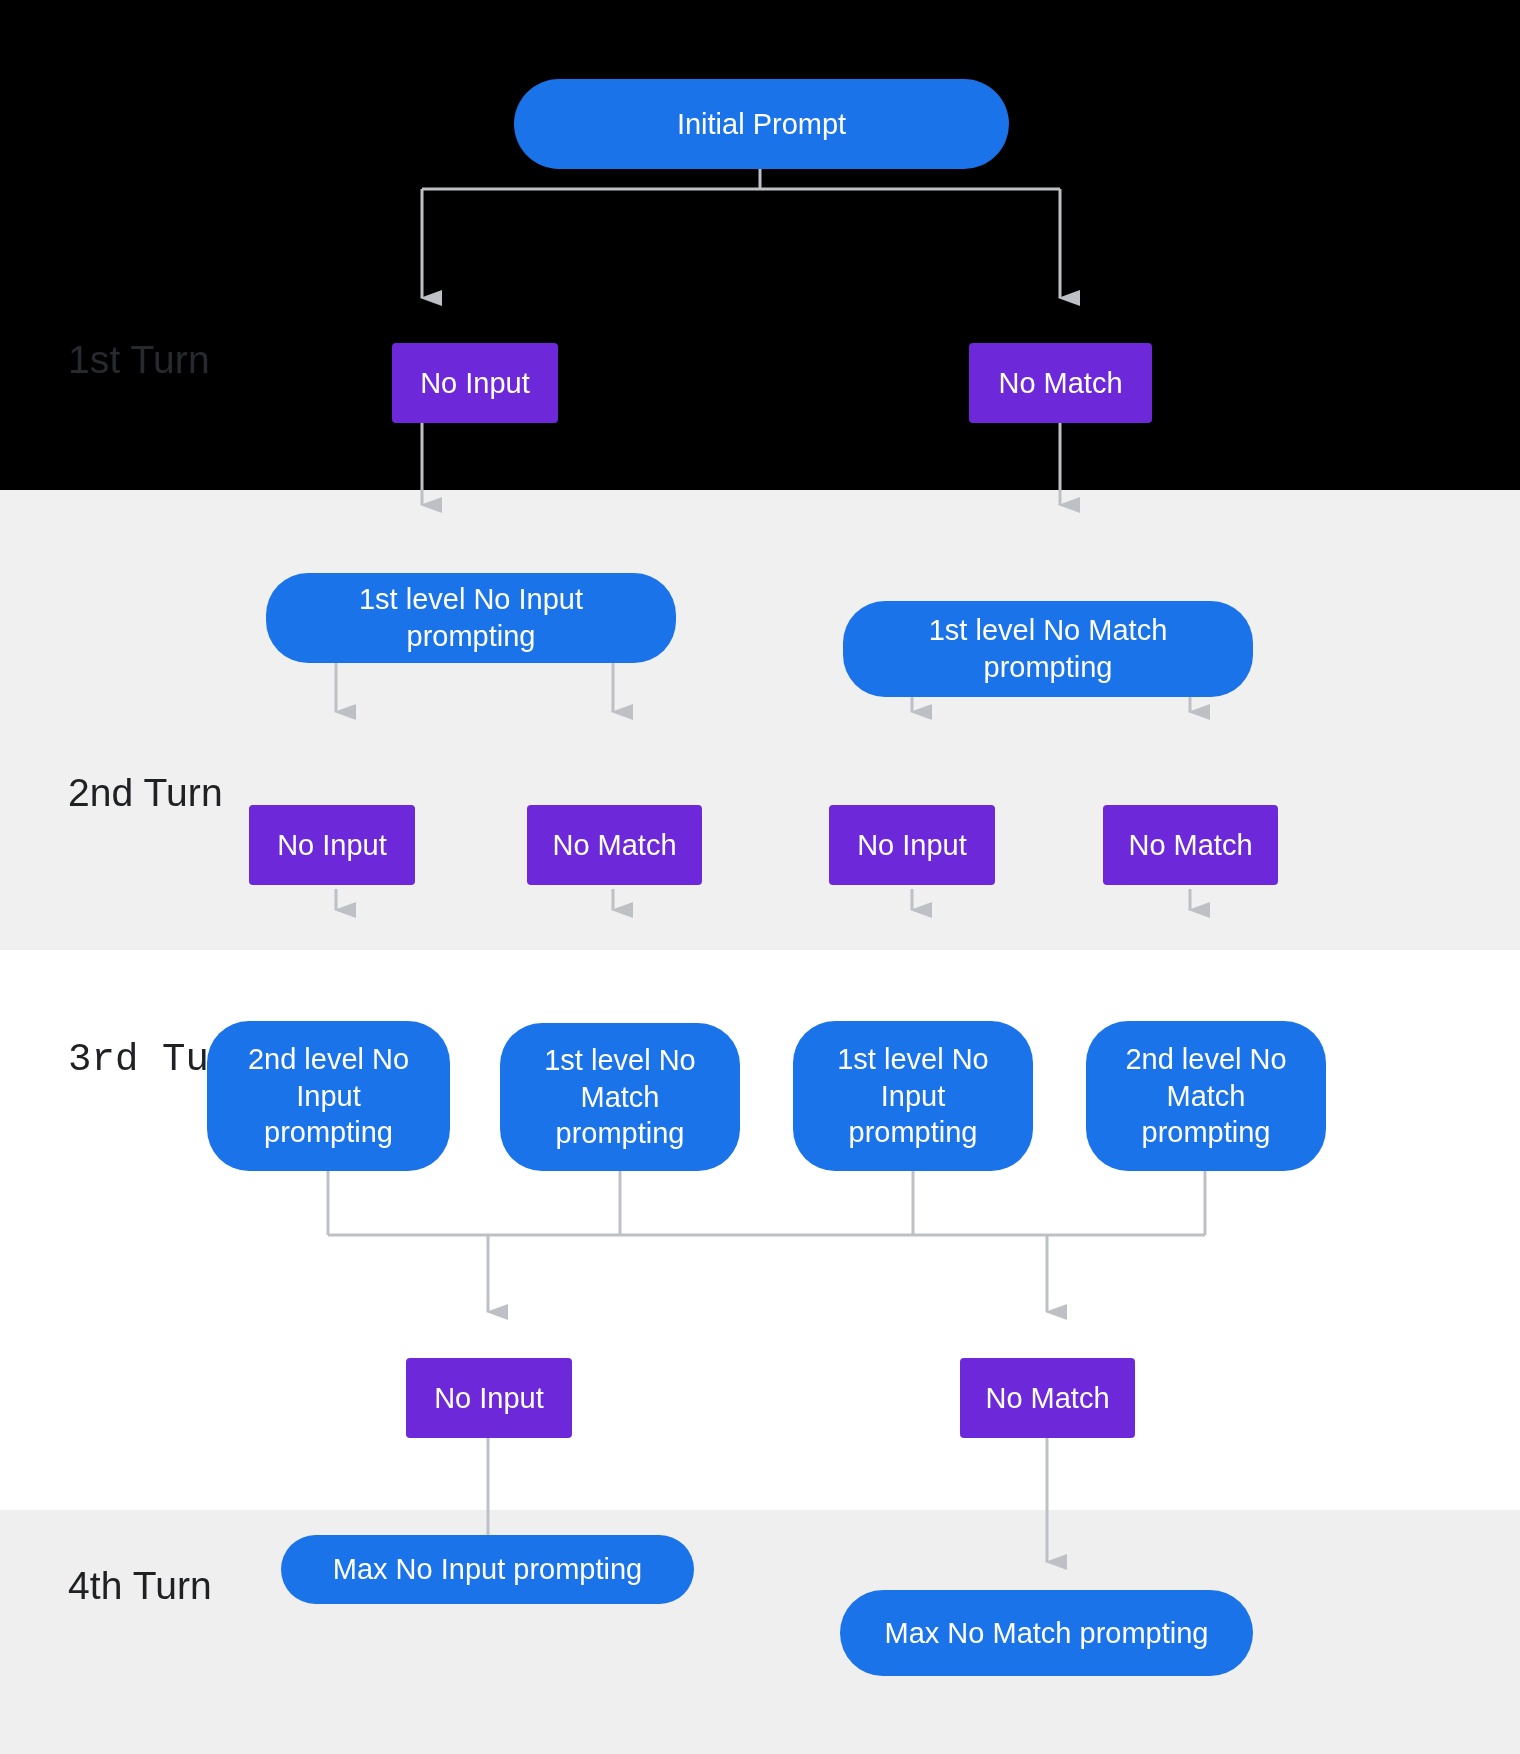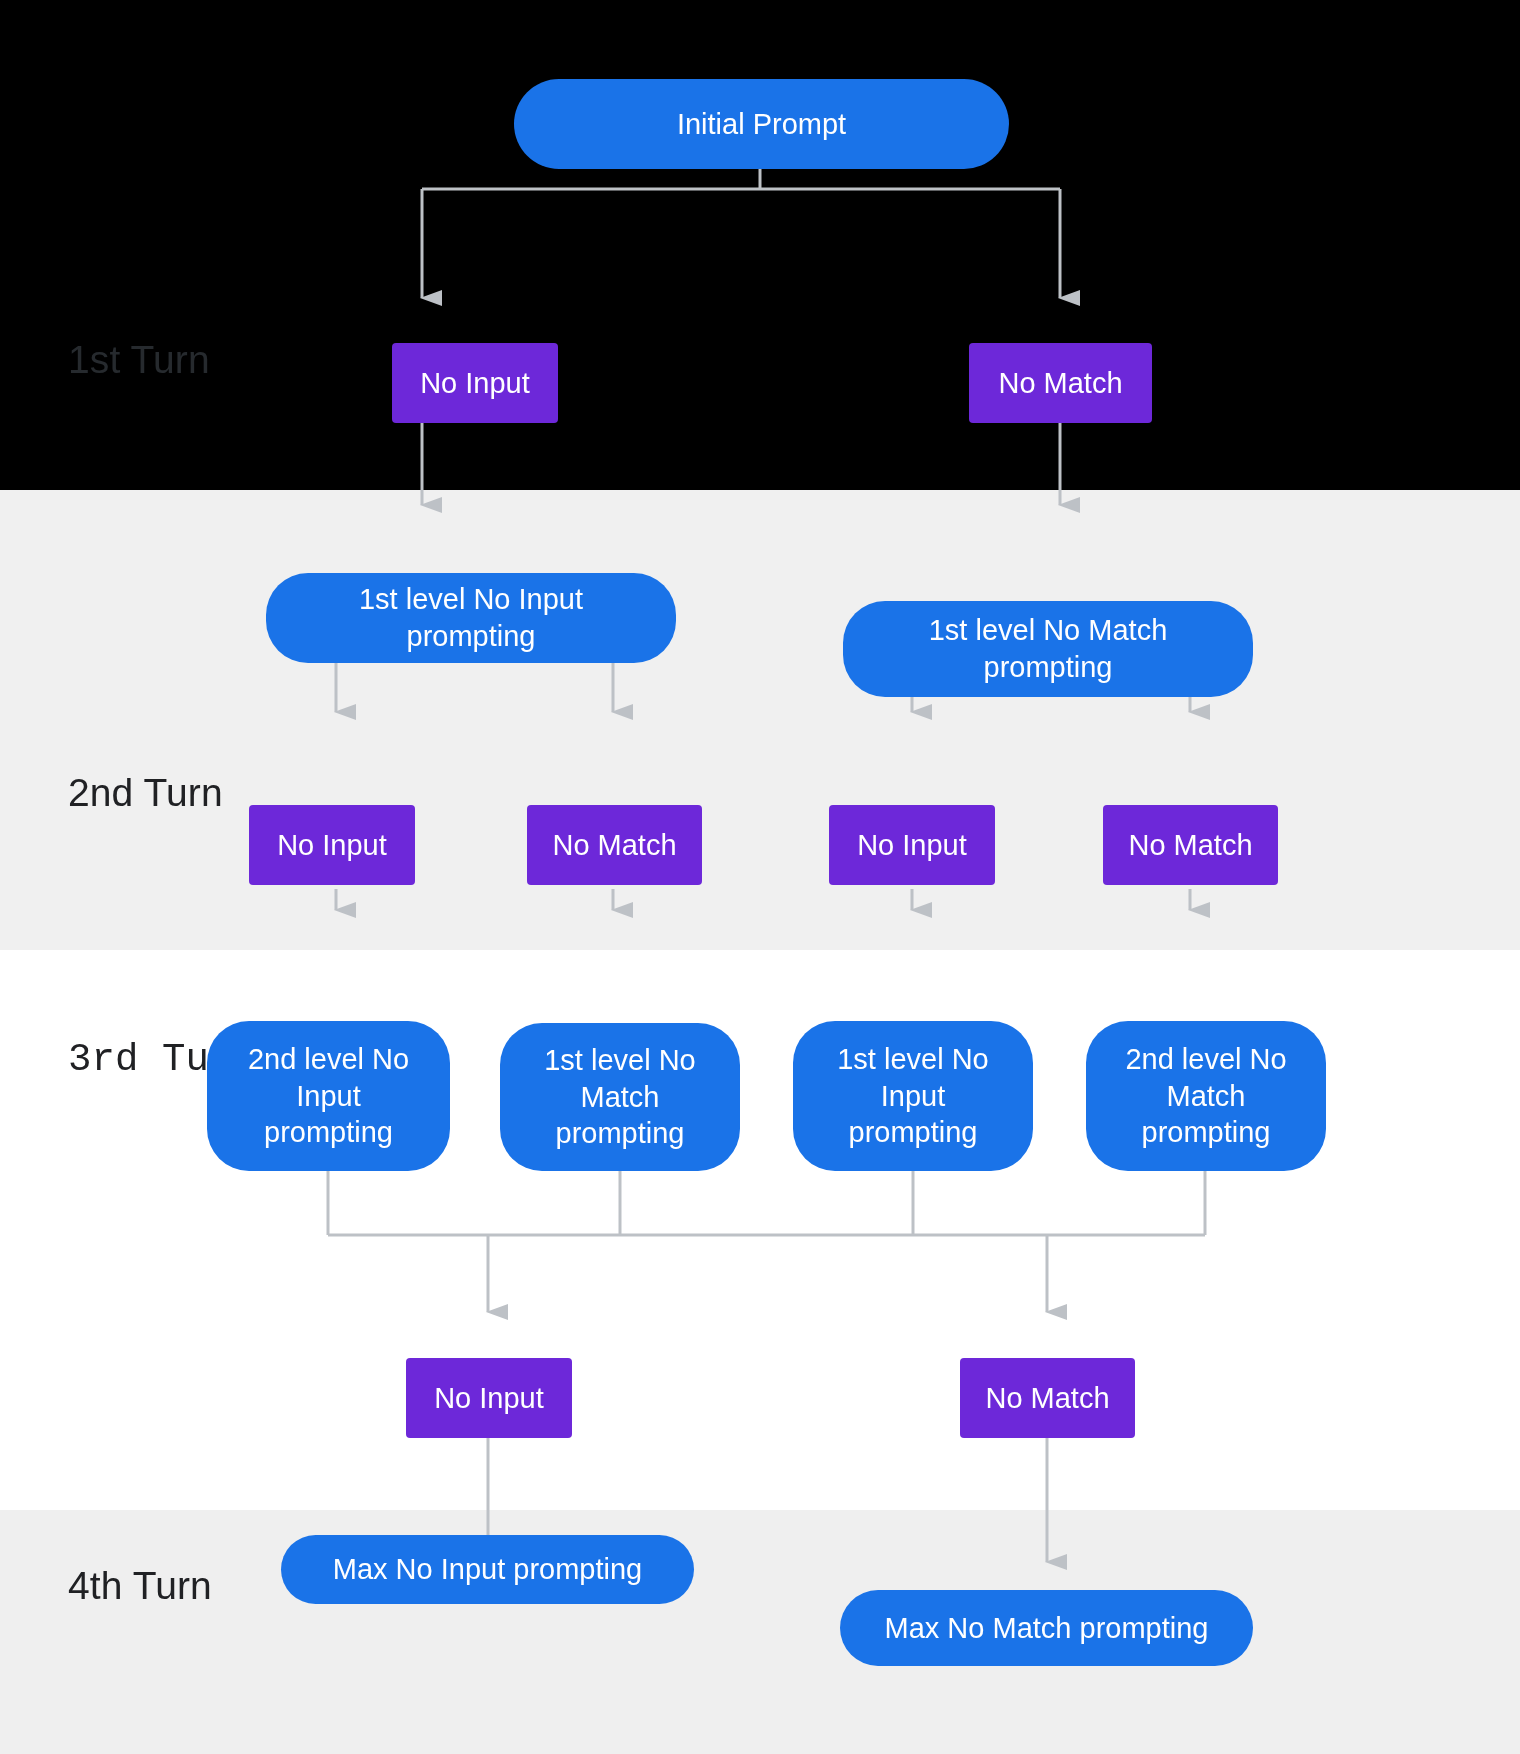--- a/index.html
+++ b/index.html
@@ -190,17 +190,17 @@
   <div class="node node-event" style="left:406px; top:1358px; width:166px; height:80px;">
     <span>No Input</span>
   </div>
   <div class="node node-event" style="left:960px; top:1358px; width:175px; height:80px;">
     <span>No Match</span>
   </div>
 
   <div class="node node-prompt" style="left:281px; top:1535px; width:413px; height:69px;">
     <span>Max No Input prompting</span>
   </div>
-  <div class="node node-prompt" style="left:840px; top:1590px; width:413px; height:76px;">
+  <div class="node node-prompt" style="left:840px; top:1590px; width:413px; height:86px;">
     <span>Max No Match prompting</span>
   </div>
 
 </div>
 
 </body></html>

